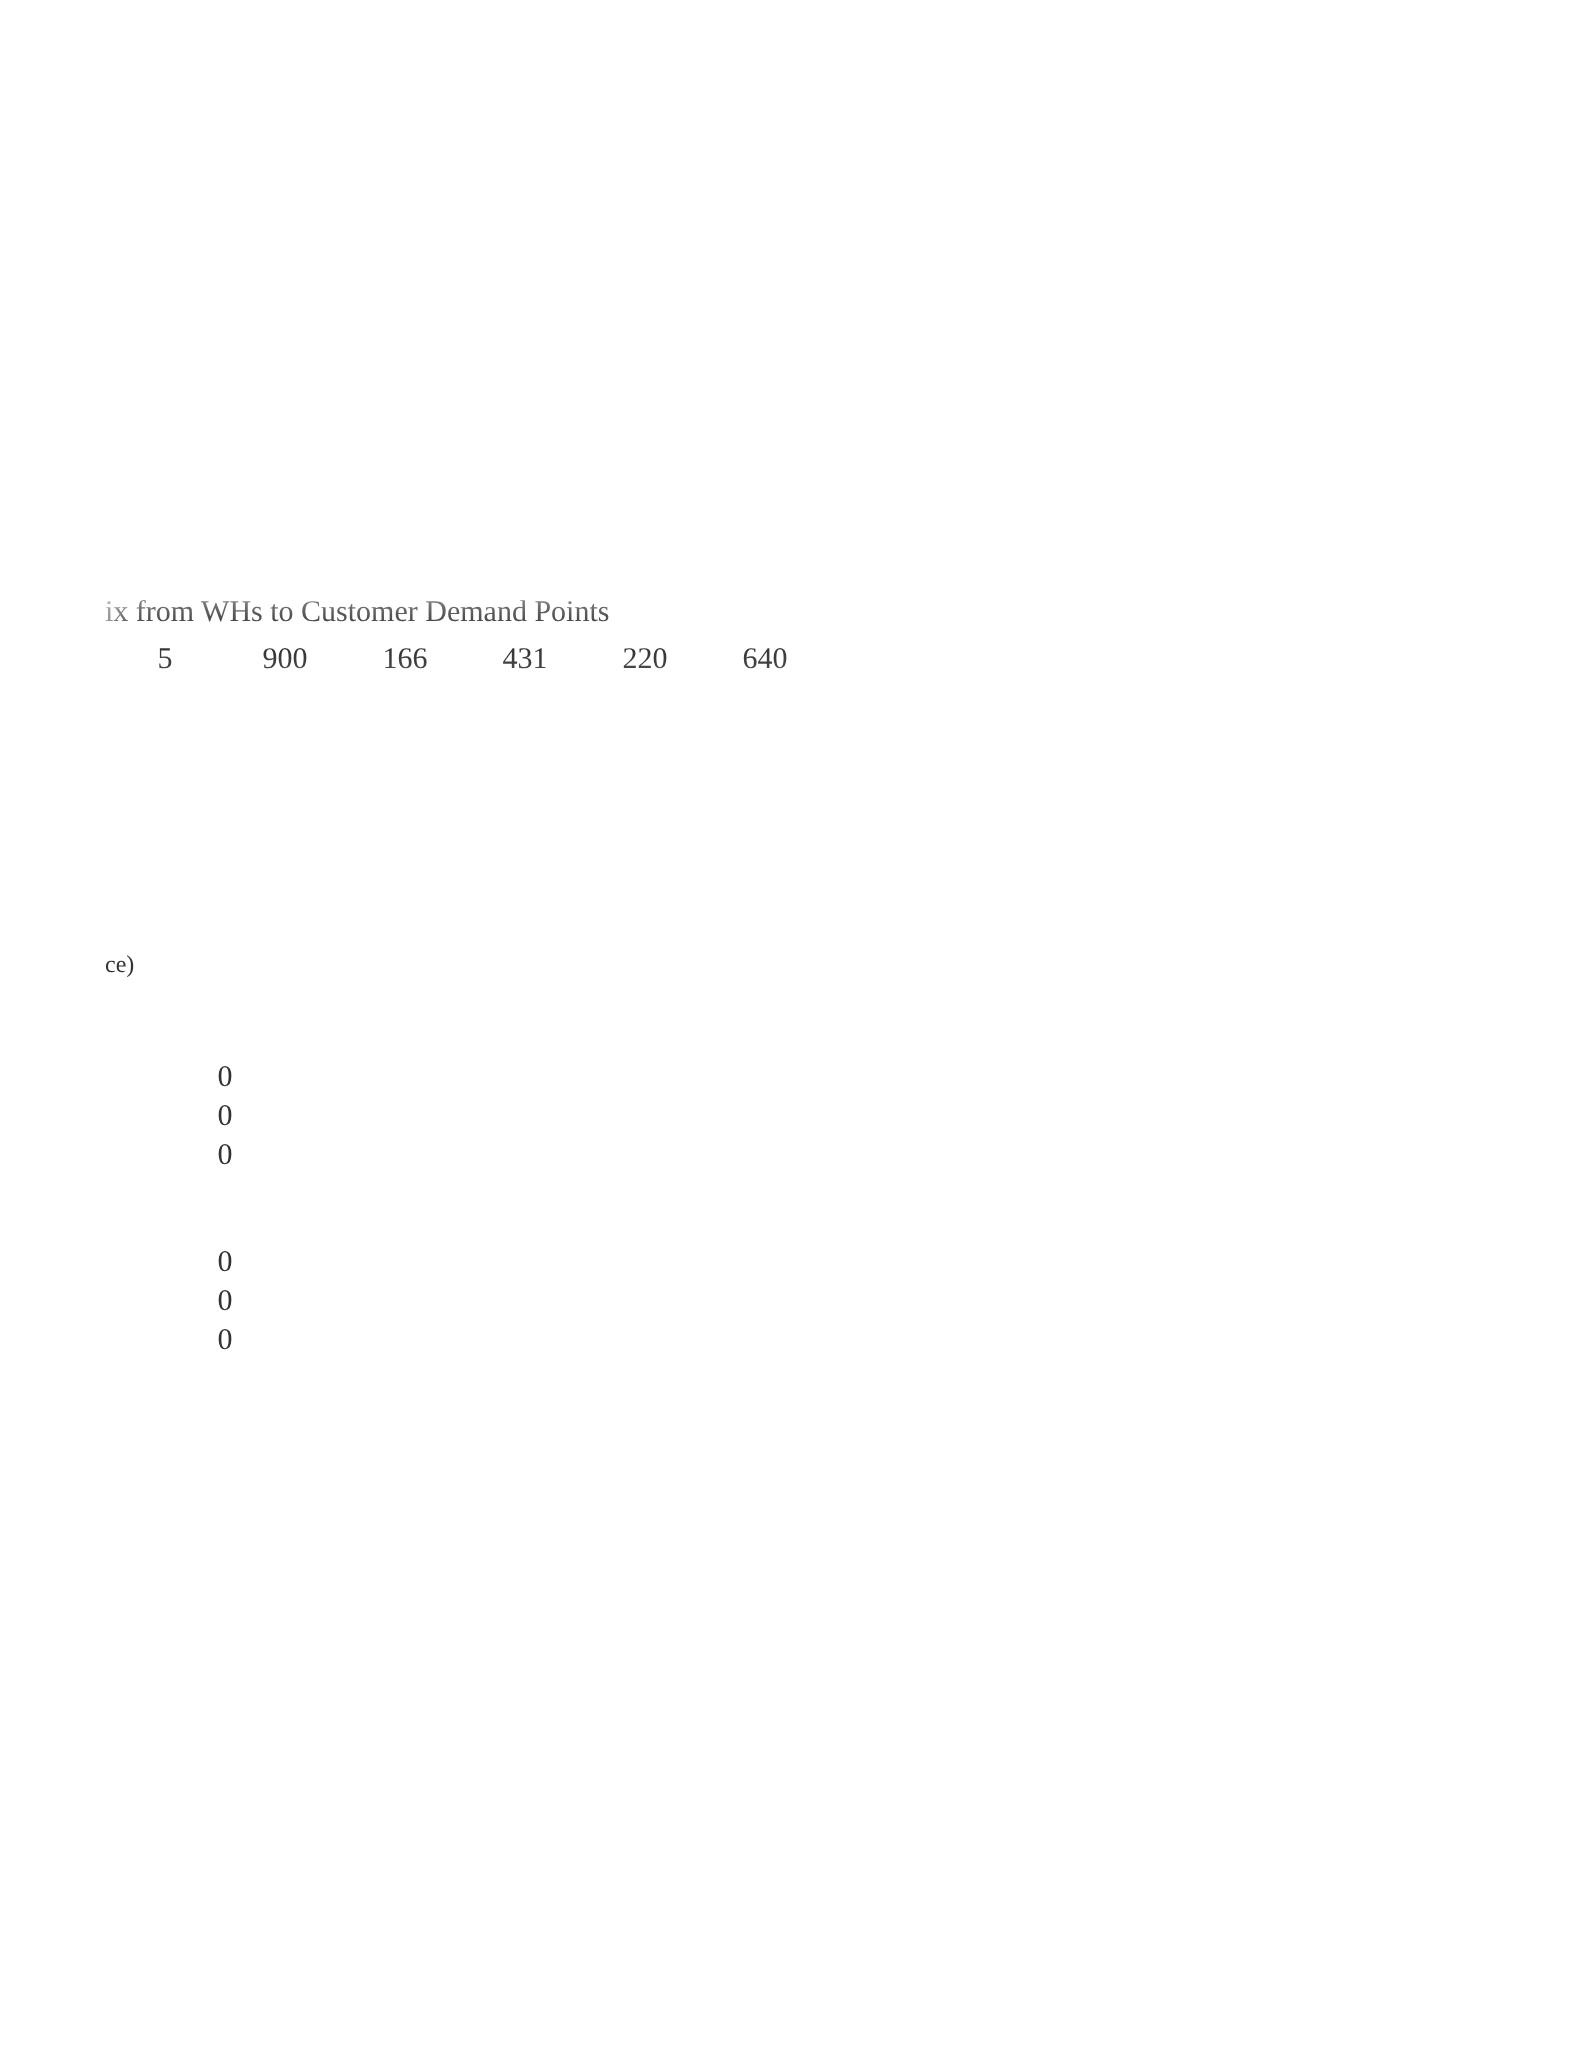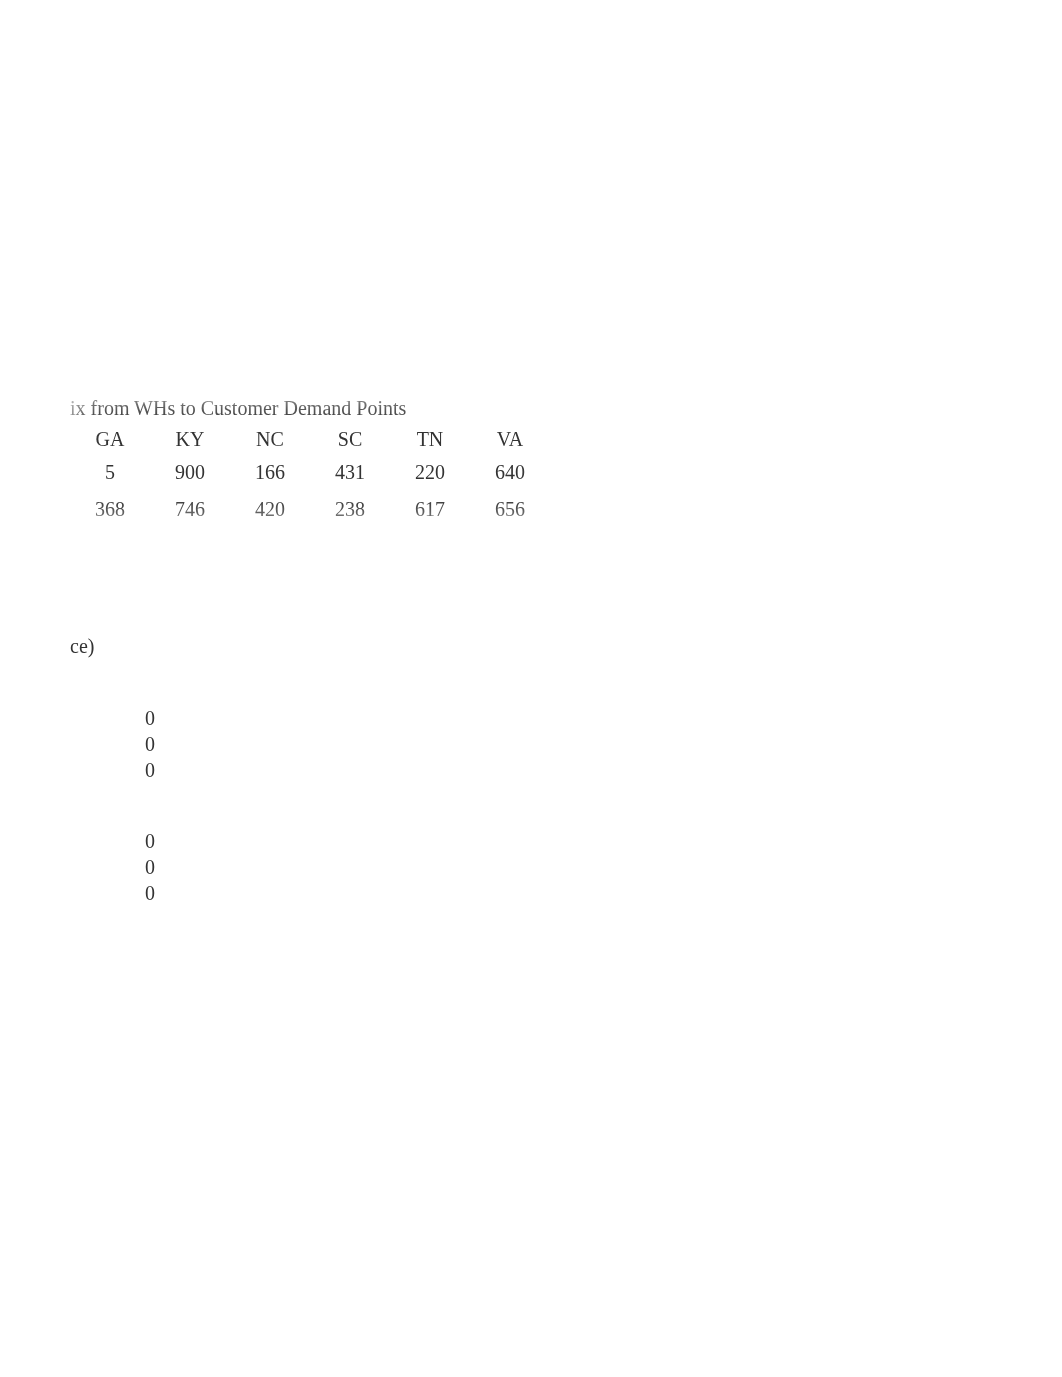--- a/index.html
+++ b/index.html
@@ -55,21 +55,21 @@
     .header-row td {
       padding-bottom: 8px;
     }
     .data-row-1 td {
       padding-bottom: 12px;
     }
     .fragment-1 {
       position: absolute;
       left: 70px;
       top: 635px;
-      font-size: 20px;
+      font-size: 16px;
     }
     .zeros-block {
       position: absolute;
       left: 145px;
       top: 705px;
     }
     .zeros-block div {
       font-size: 20px;
       line-height: 26px;
       text-align: right;
@@ -80,43 +80,27 @@
     }
   </style>
 </head>
 <body>
 
 <div class="content">
   <div class="table-wrapper">
     <div class="title-row">ix from WHs to Customer Demand Points</div>
     <table>
       <tbody>
-          <tr class="header-row">
-        <td>GA</td>
-        <td>KY</td>
-        <td>NC</td>
-        <td>SC</td>
-        <td>TN</td>
-        <td>VA</td>
-      </tr>
       <tr class="data-row-1">
         <td>5</td>
         <td>900</td>
         <td>166</td>
         <td>431</td>
         <td>220</td>
         <td>640</td>
-      </tr>
-      <tr>
-        <td>368</td>
-        <td>746</td>
-        <td>420</td>
-        <td>238</td>
-        <td>617</td>
-        <td>656</td>
       </tr>
     </tbody>
       </table>
     <div class="table-blur"></div>
   </div>
 </div>
 
 <div class="fragment-1">ce)</div>
 
 <div class="zeros-block">

